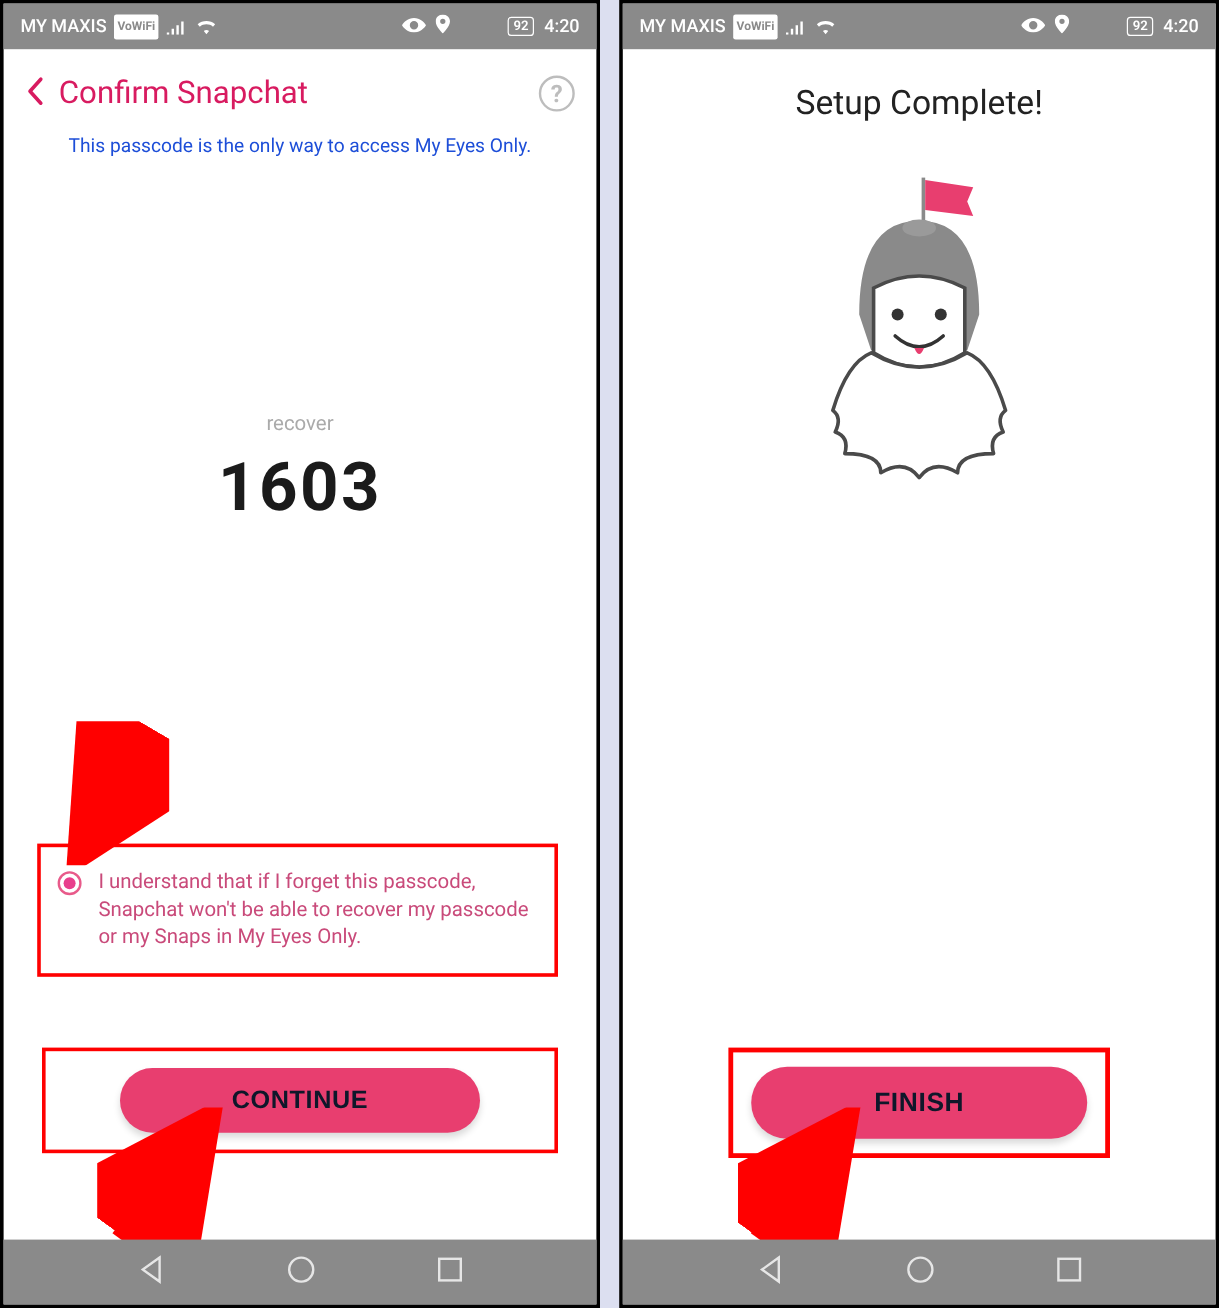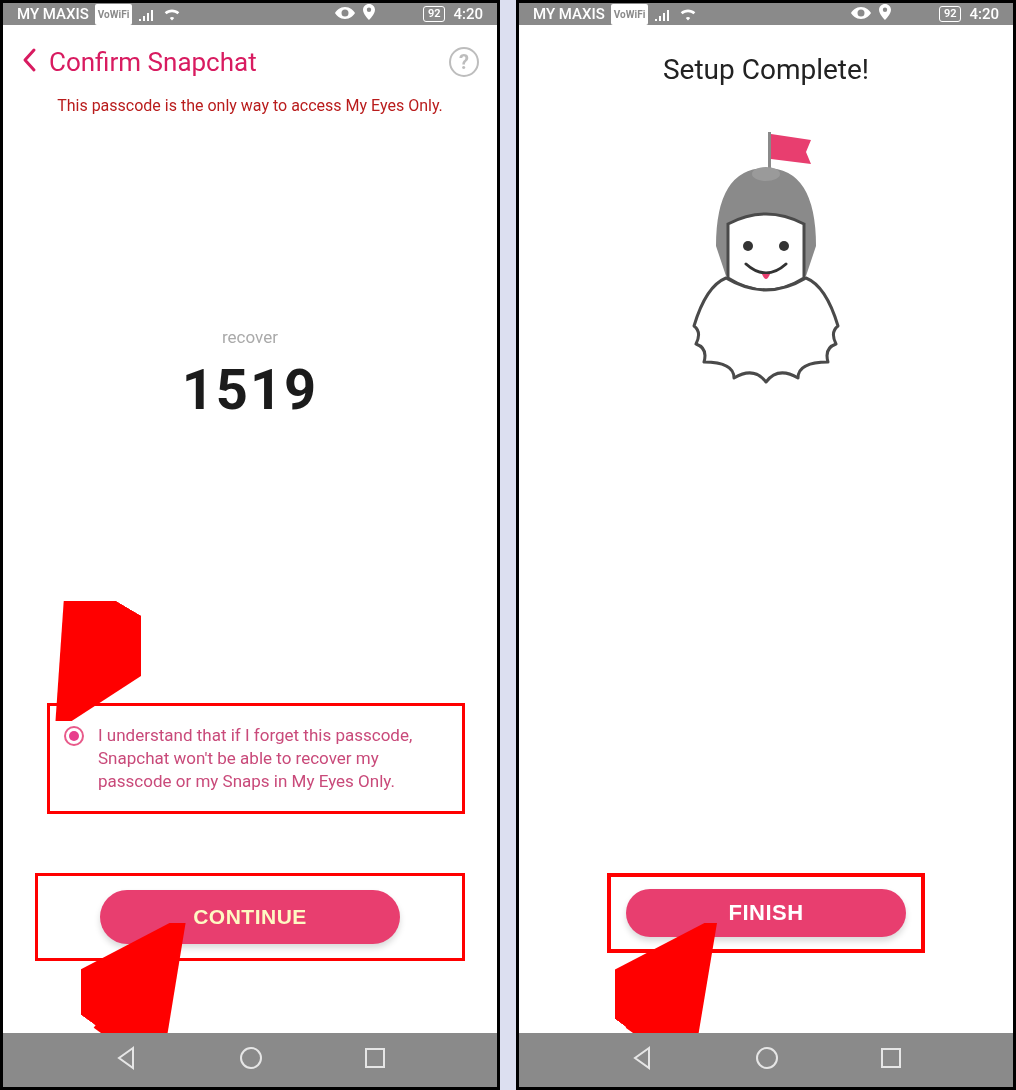--- a/index.html
+++ b/index.html
@@ -19,21 +19,21 @@
     border: 3px solid #000;
     position: relative;
     display: flex;
     flex-direction: column;
   }
   .phone.left { margin-right: auto; }
   .phone.right { margin-left: auto; }
 
   
   .statusbar {
-    height: 22px;
+    height: 38px;
     background: #8a8a8a;
     color: #fff;
     display: flex;
     align-items: center;
     padding: 0 14px;
     font-size: 15px;
     font-weight: 500;
   }
   .statusbar .left-group { display: flex; align-items: center; gap: 6px; }
   .statusbar .spacer { flex: 1; }
@@ -77,21 +77,21 @@
     width: 30px; height: 30px;
     border: 2.5px solid #bdbdbd;
     border-radius: 50%;
     color: #bdbdbd;
     display: flex; align-items: center; justify-content: center;
     font-size: 20px;
     font-weight: 700;
   }
 
   .subtitle {
-    color: #b91c1c;
+    color: #1d4ed8;
     font-size: 16px;
     text-align: center;
     padding: 8px 50px 0 50px;
     line-height: 1.35;
   }
 
   .passcode-section {
     text-align: center;
     margin-top: 210px;
   }
@@ -103,21 +103,21 @@
   .passcode-value {
     color: #1b1b1b;
     font-size: 56px;
     font-weight: 700;
     letter-spacing: 2px;
   }
 
   
   .consent-wrap {
     position: absolute;
-    left: 44px; right: 32px;
+    left: 28px; right: 32px;
     top: 700px;
     border-radius: 16px;
   }
   .consent-box {
     border: 3px solid #ff0000;
     padding: 18px 16px 18px 14px;
     display: flex;
     align-items: flex-start;
     gap: 14px;
   }
@@ -145,21 +145,21 @@
     top: 870px;
   }
   .button-box {
     border: 3px solid #ff0000;
     padding: 14px 38px;
     display: flex;
     justify-content: center;
   }
   .pill-button {
     background: #e83e6f;
-    color: #fef9c3;
+    color: #0f172a;
     border: none;
     border-radius: 40px;
     width: 300px;
     height: 54px;
     font-size: 21px;
     font-weight: 700;
     letter-spacing: 0.5px;
     box-shadow: 0 4px 6px rgba(0,0,0,0.15);
     text-align: center;
   }
@@ -203,25 +203,25 @@
     top: 870px;
   }
   .button-box-right {
     border: 4px solid #ff0000;
     padding: 12px 10px;
     display: flex;
     justify-content: center;
   }
   .pill-button-right {
     background: #e83e6f;
-    color: #ffffff;
+    color: #0f172a;
     border: none;
     border-radius: 40px;
     width: 280px;
-    height: 48px;
+    height: 60px;
     font-size: 22px;
     font-weight: 700;
     letter-spacing: 0.5px;
     box-shadow: 0 4px 6px rgba(0,0,0,0.15);
   }
 
 </style>
 </head>
 <body>
 
@@ -269,21 +269,21 @@
     </span>
     <span class="header-title">Confirm Snapchat</span>
     <span class="header-spacer"></span>
     <span class="help-icon">?</span>
   </div>
 
   <div class="subtitle">This passcode is the only way to access My Eyes Only.</div>
 
   <div class="passcode-section">
     <div class="passcode-label">recover</div>
-    <div class="passcode-value">1519</div>
+    <div class="passcode-value">1603</div>
   </div>
 
   <div class="consent-wrap">
     <div class="consent-box">
       <div class="radio-outer">
         <div class="radio-inner"></div>
       </div>
       <div class="consent-text">I understand that if I forget this passcode, Snapchat won't be able to recover my passcode or my Snaps in My Eyes Only.</div>
     </div>
   </div>

